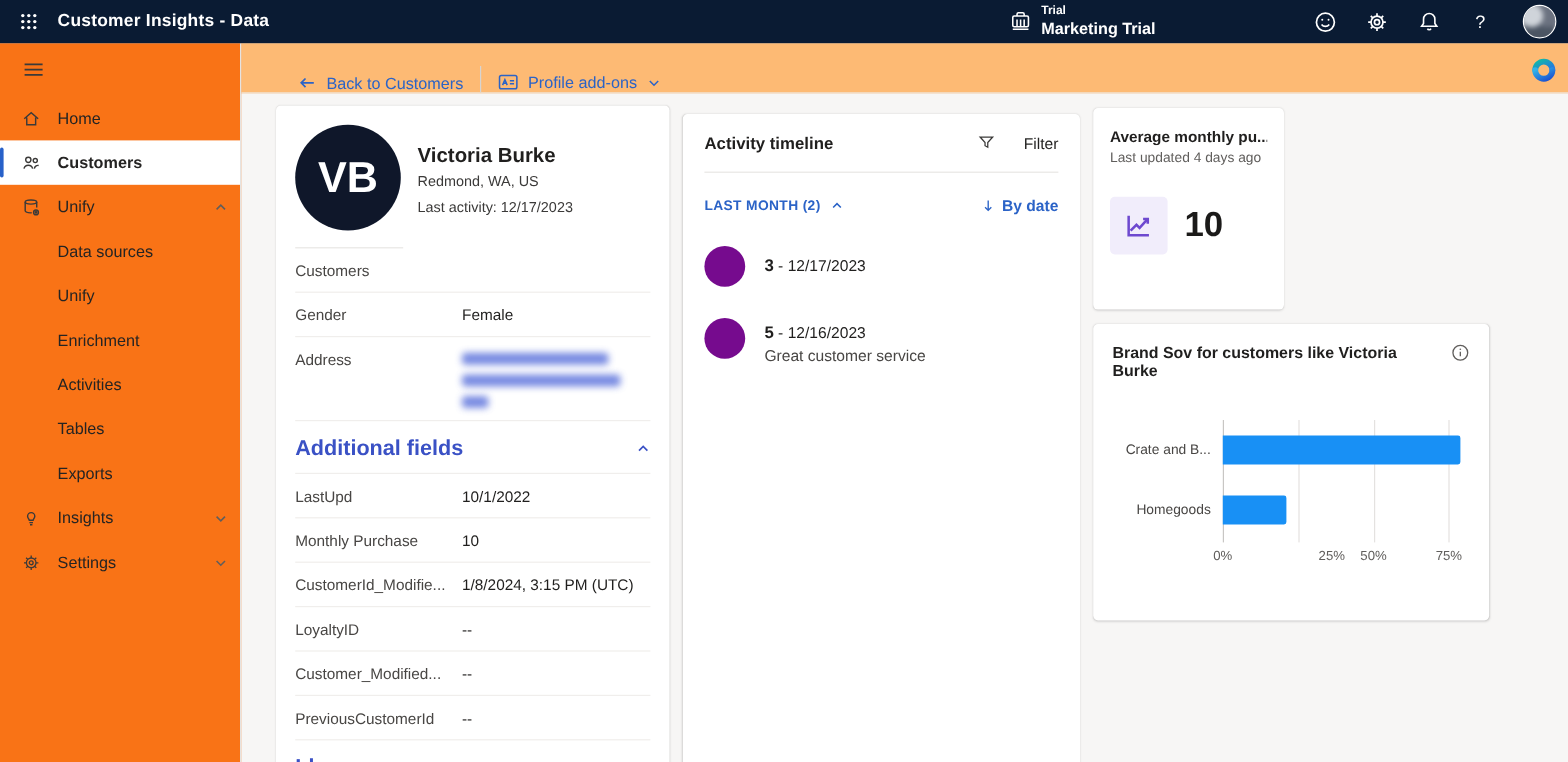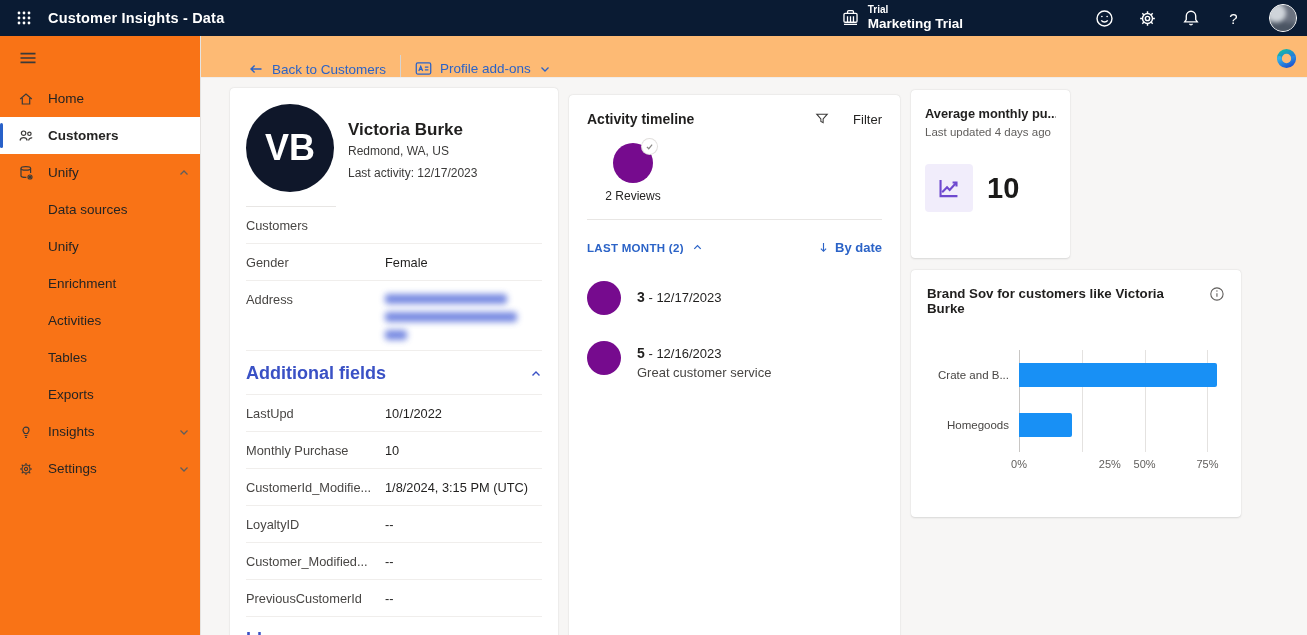--- a/index.html
+++ b/index.html
@@ -381,31 +381,20 @@
     <div class="act-head">
       <span class="act-title">Activity timeline</span>
       <span class="filter-btn">
         <svg width="14" height="14" viewBox="0 0 16 16" fill="none" stroke="#3b3a39" stroke-width="1.2">
           <path d="M2 2.5 h12 L9.3 7.8 v4.4 L6.7 10.8 V7.8 Z"></path>
         </svg>
         <span>Filter</span>
       </span>
     </div>
 
-    <div class="act-summary">
-      <div class="sum-circle-wrap">
-        <div class="sum-circle"></div>
-        <div class="check-badge">
-          <svg width="9" height="9" viewBox="0 0 12 12" fill="none" stroke="#8a8886" stroke-width="1.6">
-            <polyline points="2.5,6.5 5,9 9.5,3.5"></polyline>
-          </svg>
-        </div>
-      </div>
-      <div class="sum-label">2 Reviews</div>
-    </div>
 
     <div class="act-divider"></div>
 
     <div class="group-row">
       <span class="group-label">
         <span>LAST MONTH (2)</span>
         <svg width="11" height="11" viewBox="0 0 12 12" fill="none" stroke="#2b63c7" stroke-width="1.4">
           <polyline points="2.5,7.5 6,4 9.5,7.5"></polyline>
         </svg>
       </span>

